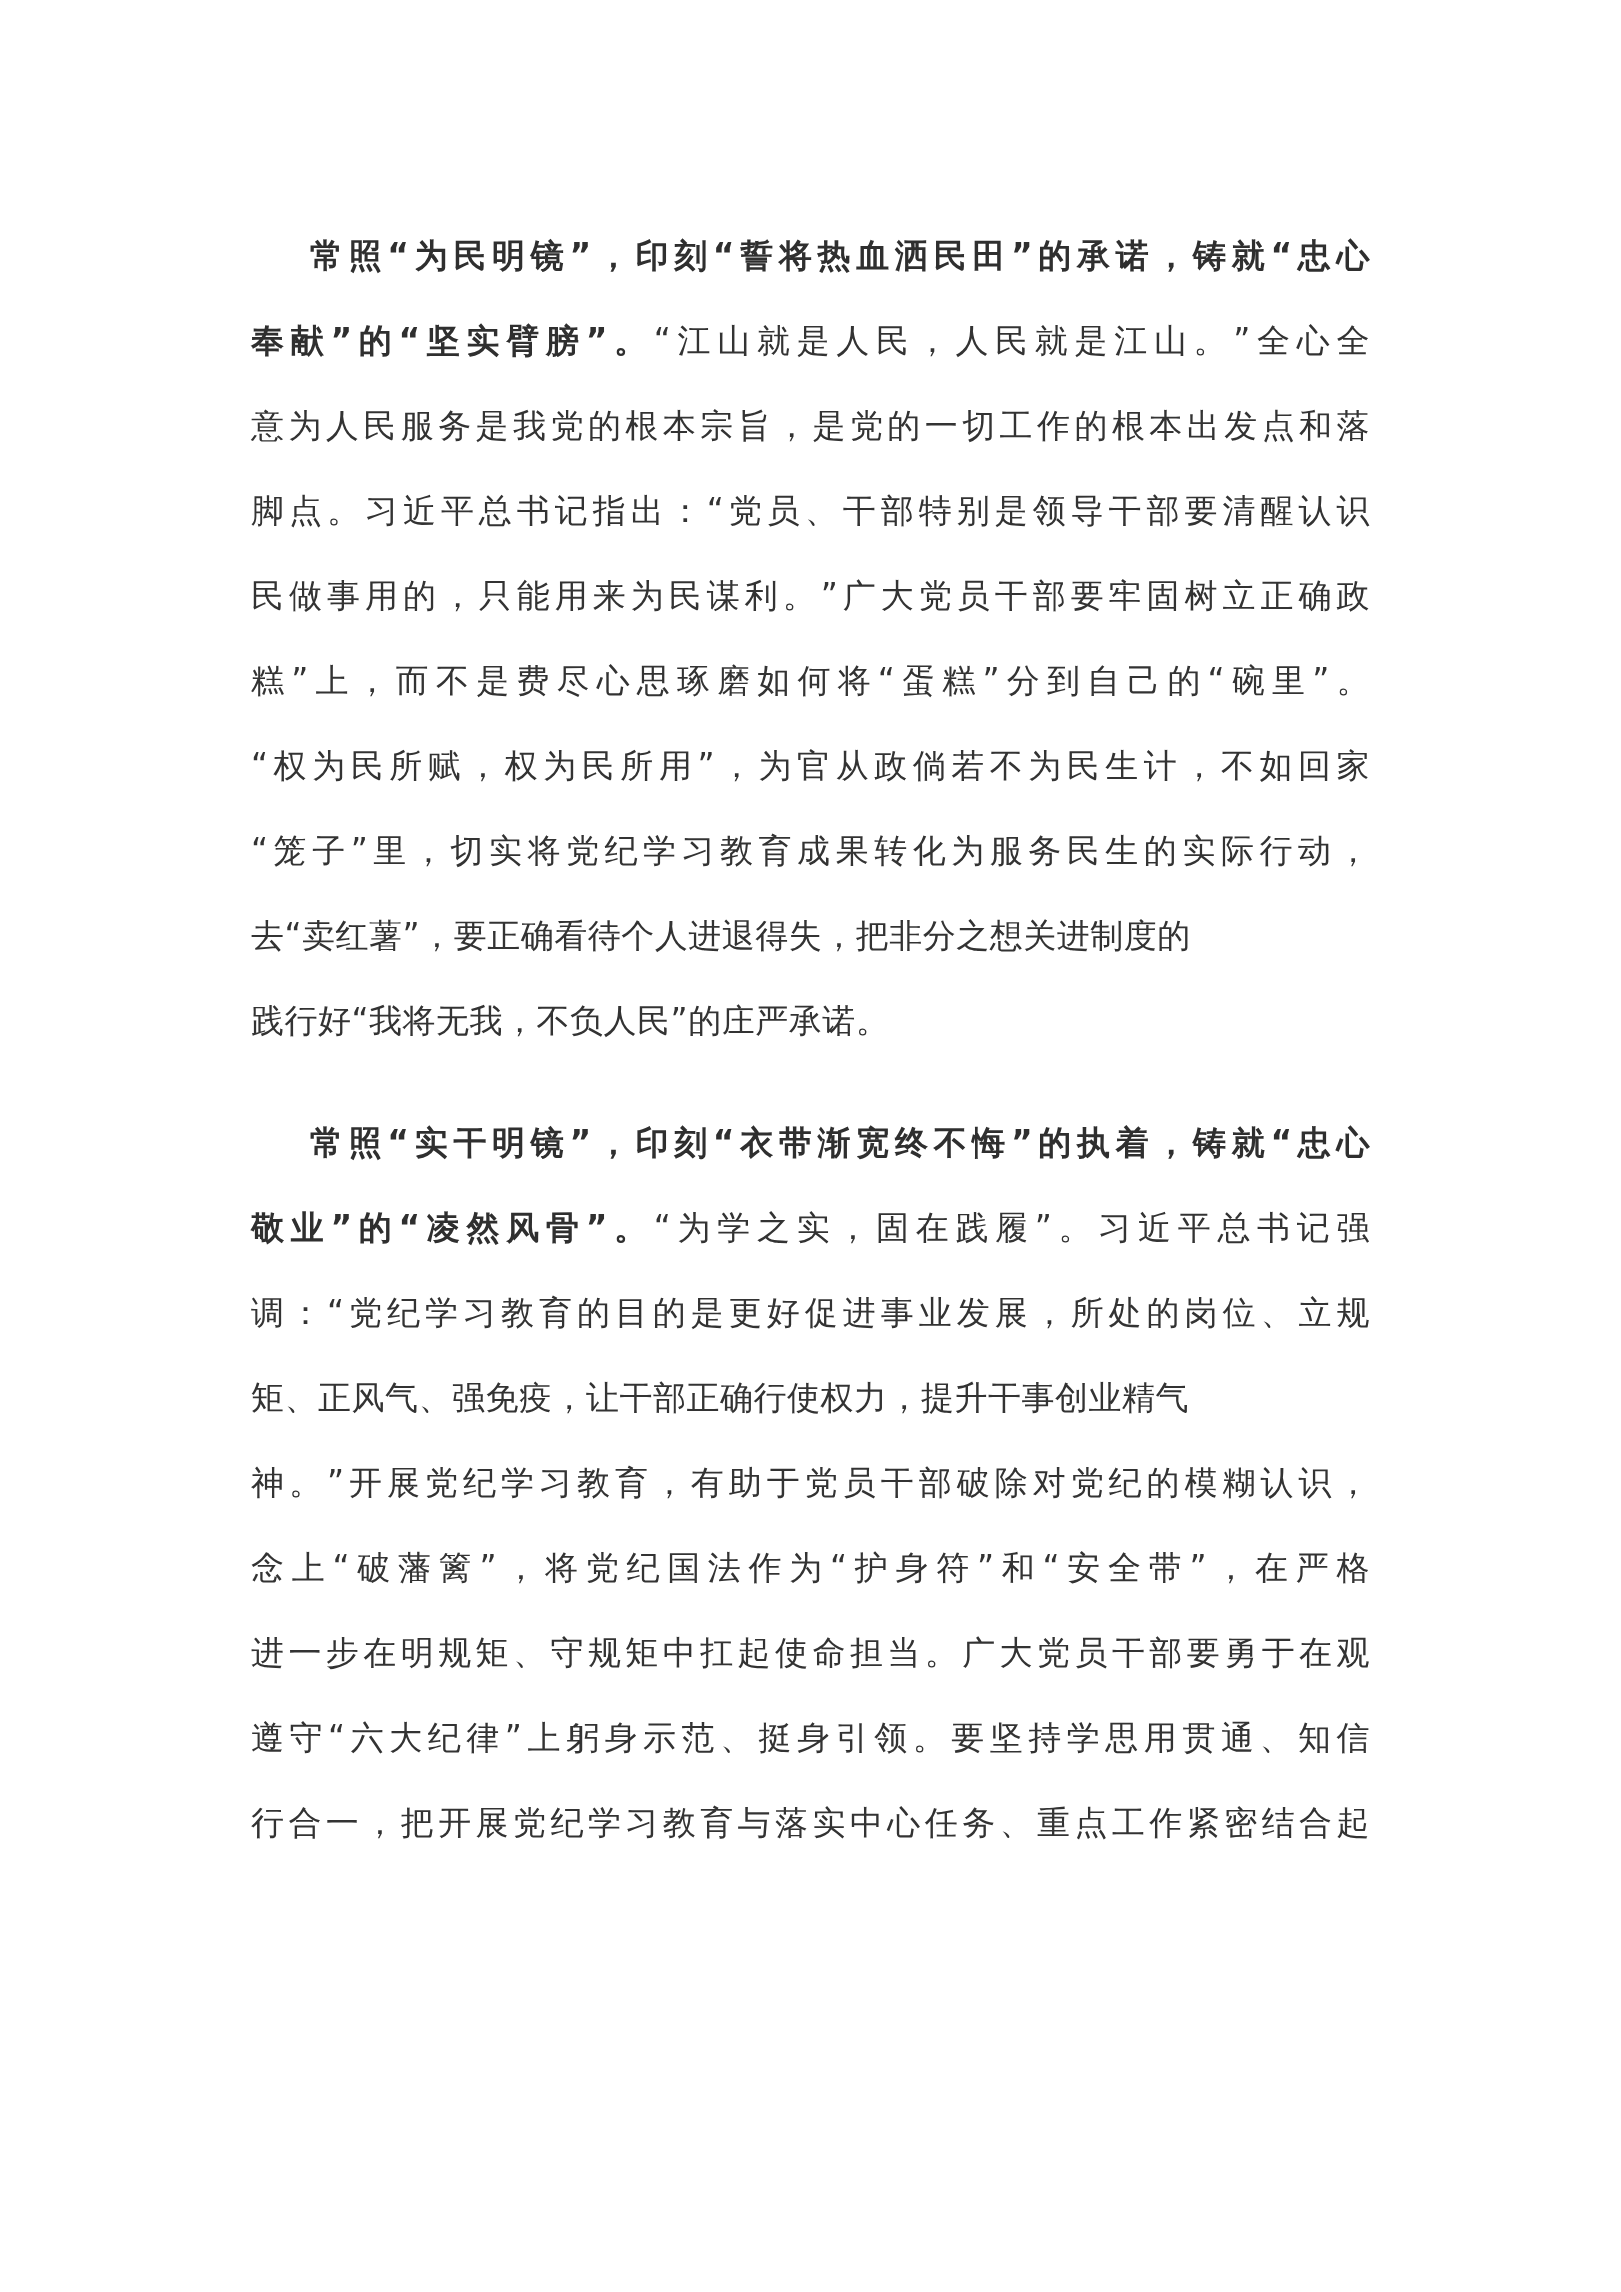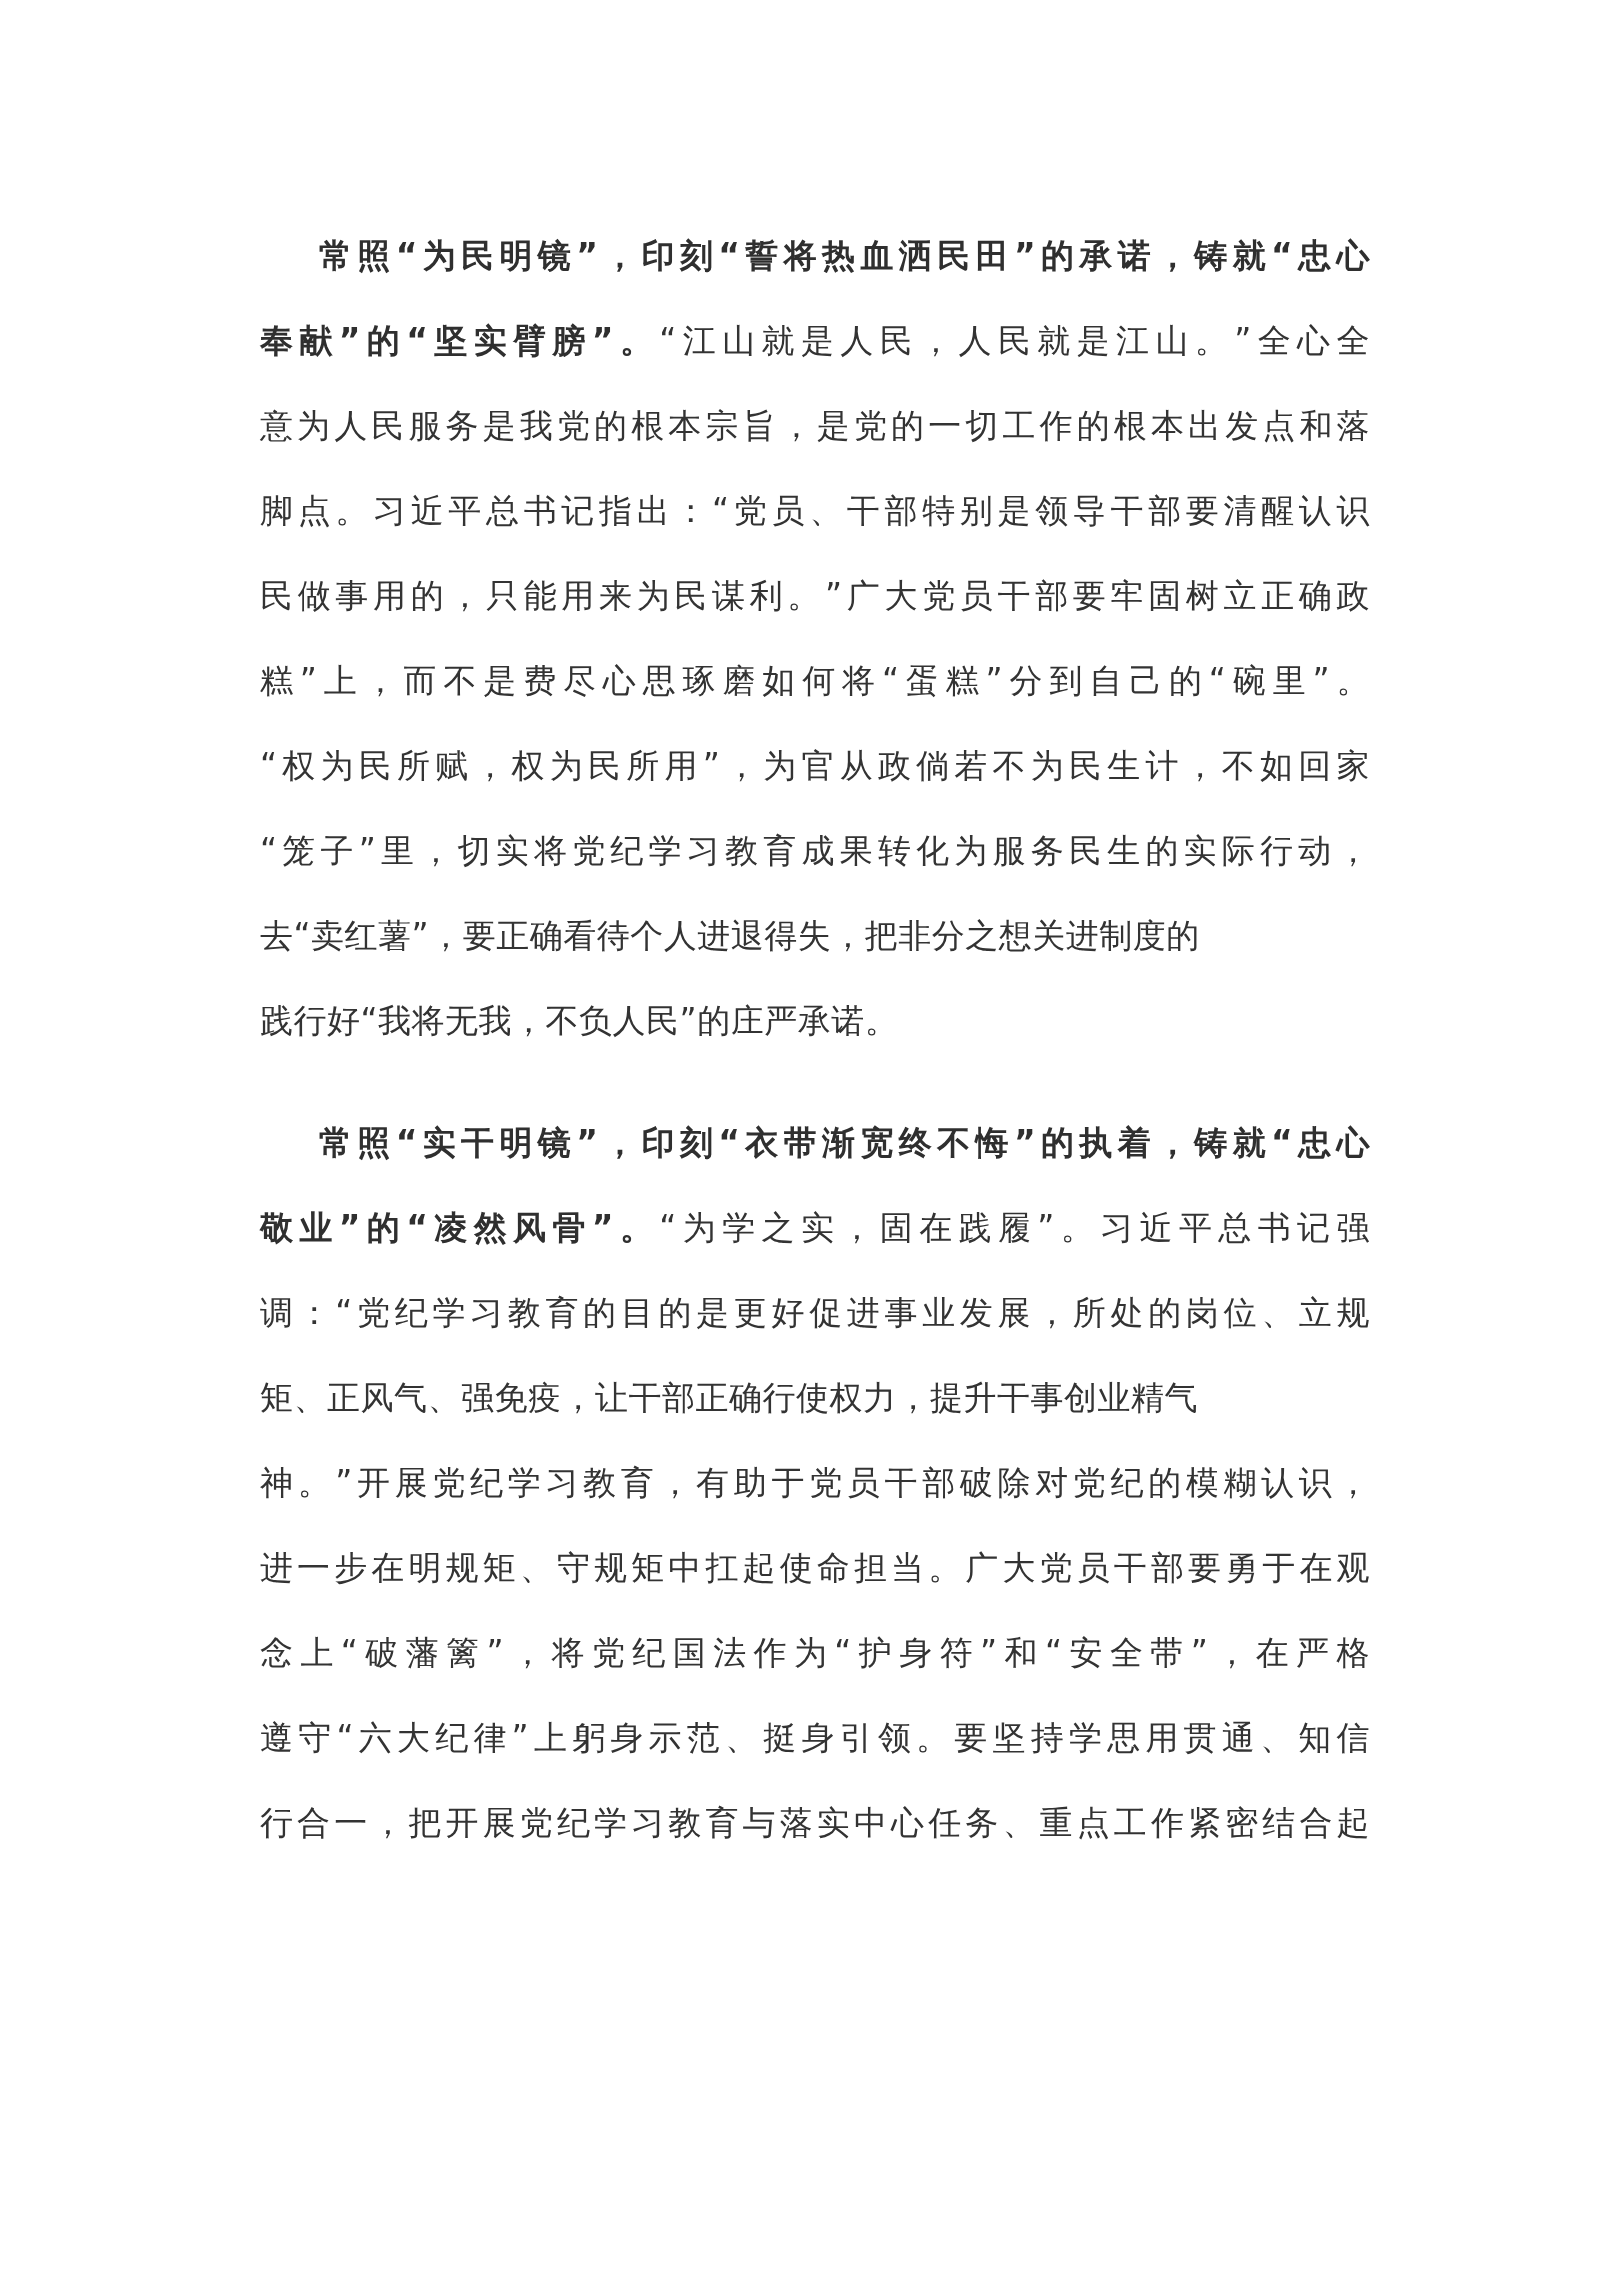--- a/index.html
+++ b/index.html
@@ -23,21 +23,21 @@
       height: 2293px;
       background: #ffffff;
     }
     .content {
       position: absolute;
       left: 247px;
       top: 227px;
       width: 1123px;
     }
     .para {
-      margin: 0 0 37px 13px;
+      margin: 0 0 37px 4px;
     }
     .line {
       display: block;
       height: 85px;
       line-height: 57px;
       font-size: 33px;
       white-space: nowrap;
       letter-spacing: 0.5px;
     }
     .line.justify {
@@ -70,21 +70,21 @@
       <div class="line"><span>去“卖红薯”，要正确看待个人进退得失，把非分之想关进制度的</span></div>
       <div class="line"><span>践行好“我将无我，不负人民”的庄严承诺。</span></div>
     </div>
 
     <div class="para">
       <div class="line justify indent"><span class="lead">常照“实干明镜”，印刻“衣带渐宽终不悔”的执着，铸就“忠心</span><span></span></div>
       <div class="line justify"><span class="lead">敬业”的“凌然风骨”。</span><span>“为学之实，固在践履”。习近平总书记强</span></div>
       <div class="line justify"><span>调：“党纪学习教育的目的是更好促进事业发展，所处的岗位、立规</span></div>
       <div class="line"><span>矩、正风气、强免疫，让干部正确行使权力，提升干事创业精气</span></div>
       <div class="line justify"><span>神。”开展党纪学习教育，有助于党员干部破除对党纪的模糊认识，</span></div>
+      <div class="line justify"><span>念上“破藩篱”，将党纪国法作为“护身符”和“安全带”，在严格</span></div>
       <div class="line justify"><span>进一步在明规矩、守规矩中扛起使命担当。广大党员干部要勇于在观</span></div>
-      <div class="line justify"><span>念上“破藩篱”，将党纪国法作为“护身符”和“安全带”，在严格</span></div>
       <div class="line justify"><span>遵守“六大纪律”上躬身示范、挺身引领。要坚持学思用贯通、知信</span></div>
       <div class="line justify"><span>行合一，把开展党纪学习教育与落实中心任务、重点工作紧密结合起</span></div>
     </div>
 
   </div>
 </div>
 
 
 </body></html>

